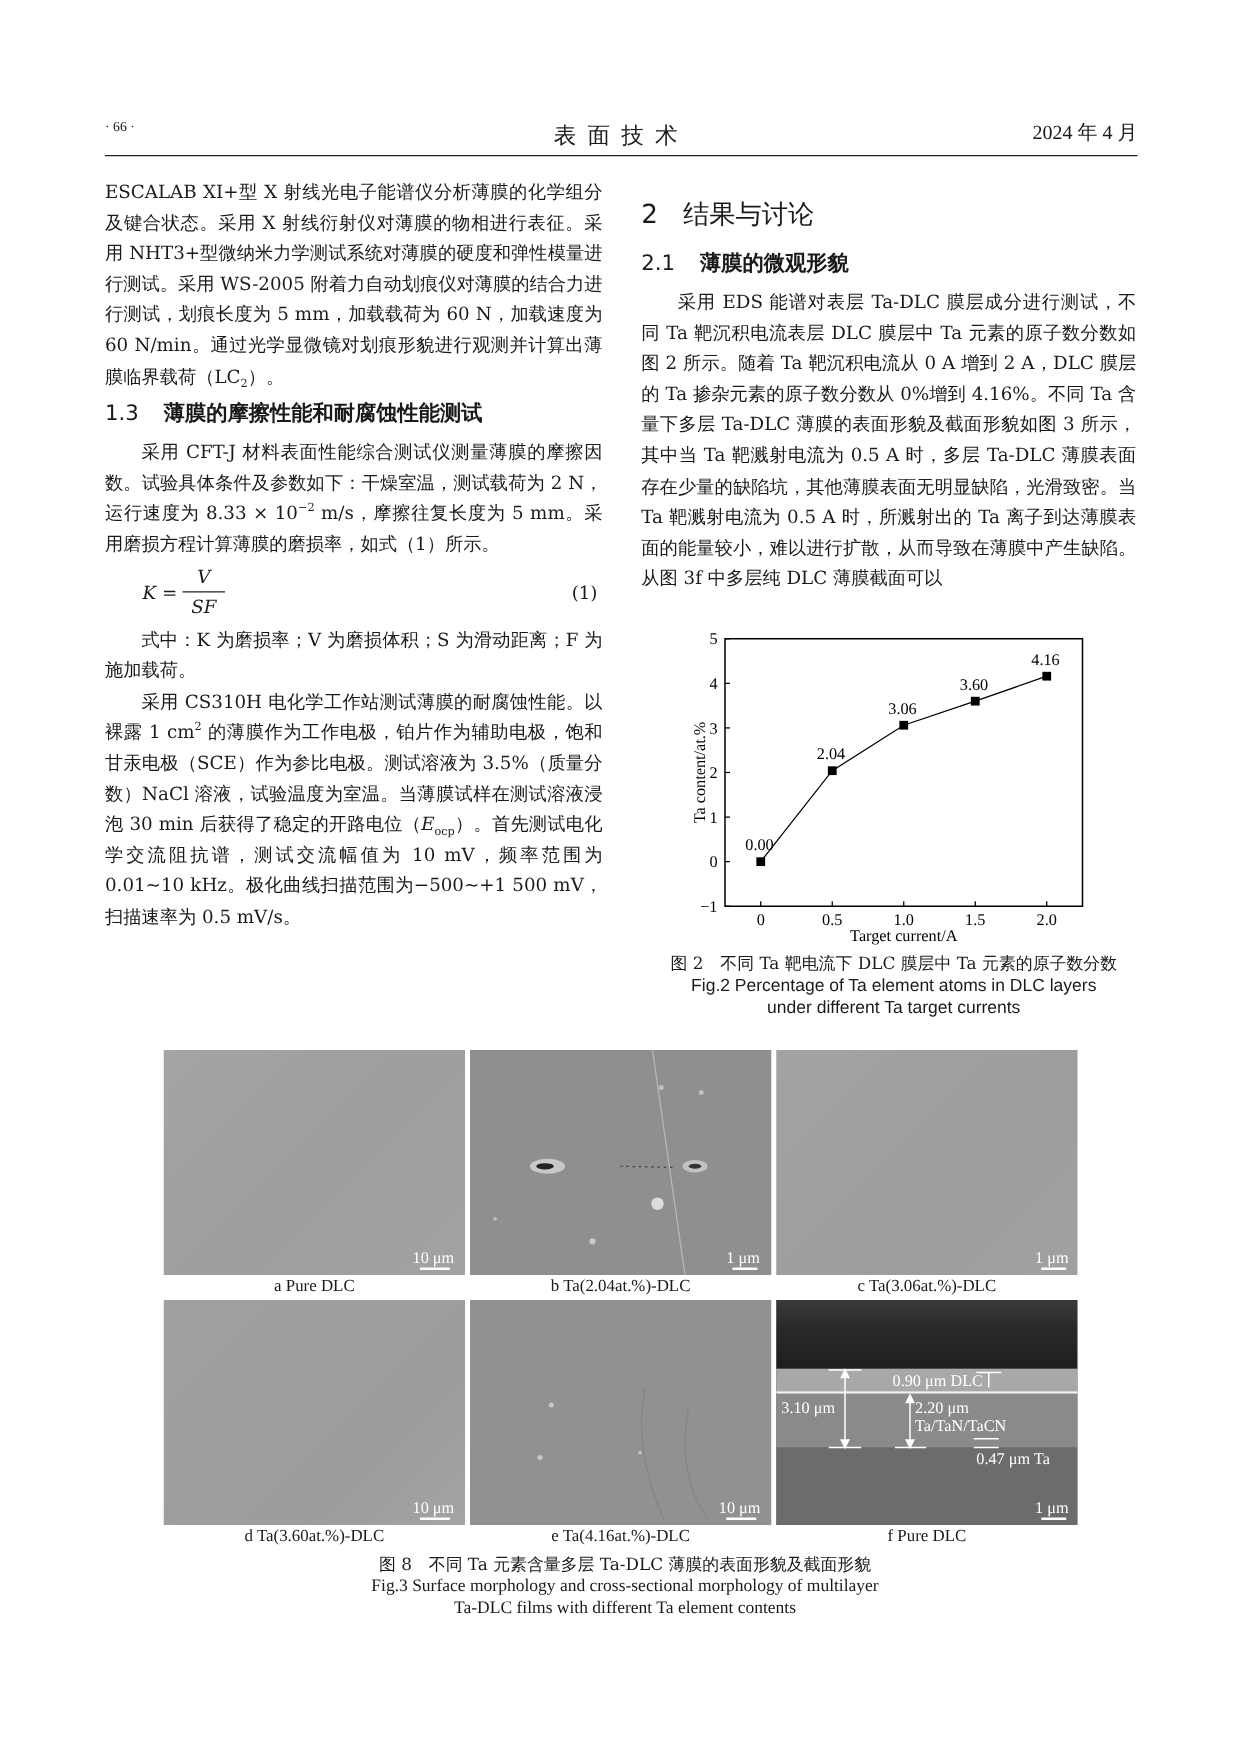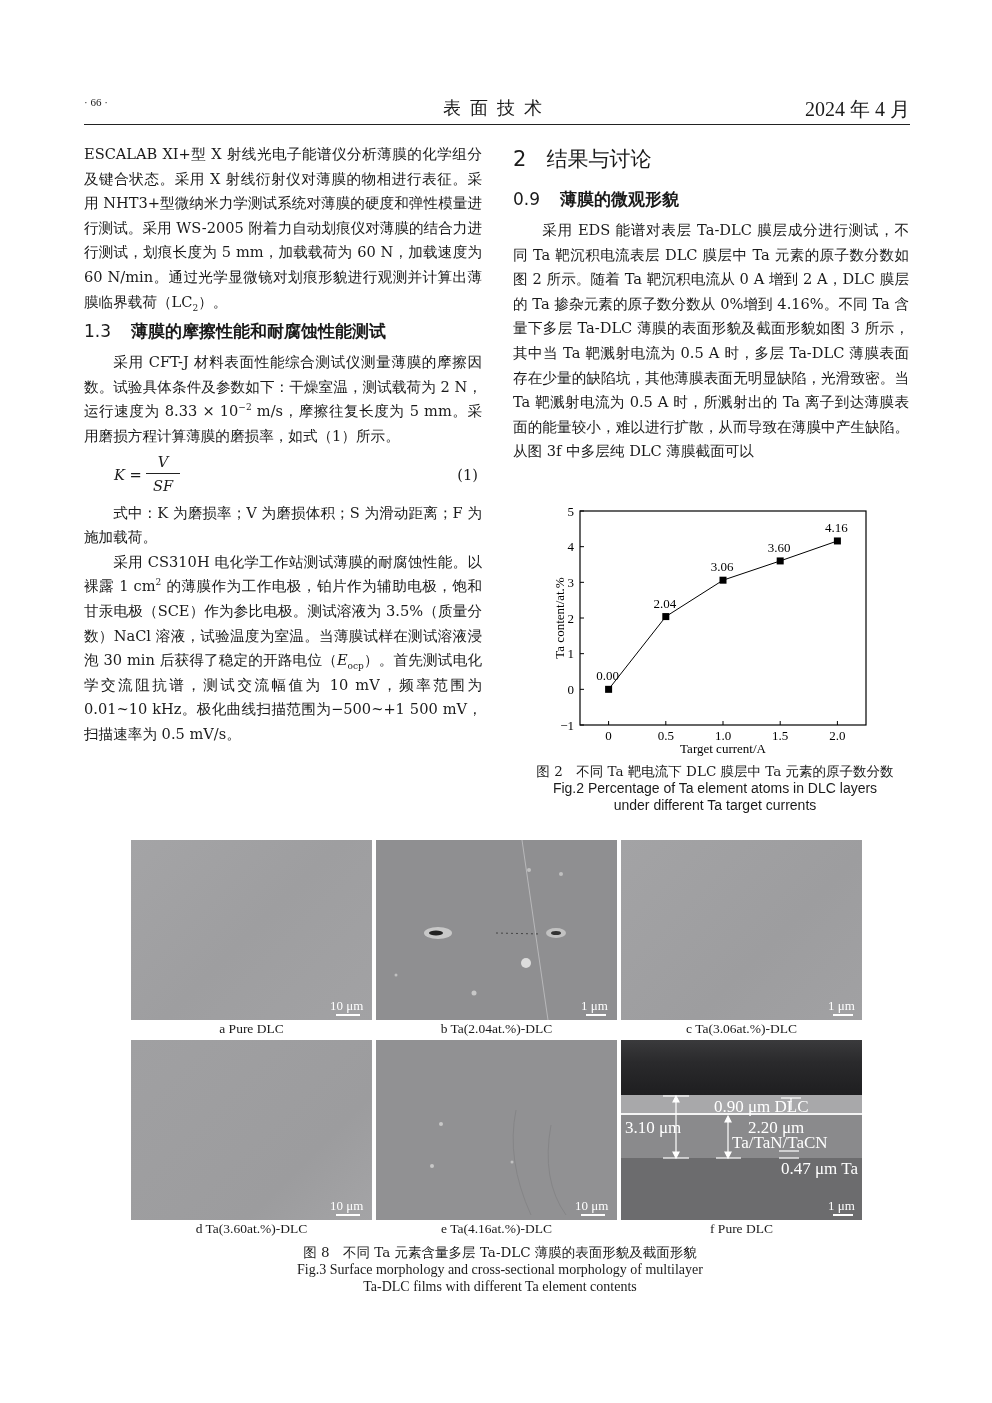--- a/index.html
+++ b/index.html
@@ -2,28 +2,28 @@
 <html><head>
 <meta charset="utf-8">
 <style>
   html, body { margin: 0; padding: 0; background: #ffffff; }
   body { width: 992px; height: 1403px; position: relative; overflow: hidden;
          font-family: "DejaVu Serif", "Liberation Serif", serif; color: #1a1a1a; }
   .abs { position: absolute; }
   .header { left: 84px; top: 96px; width: 826px; height: 22px; font-size: 13px; }
   .header .left { position: absolute; left: 0; top: 0; font-family: "Liberation Serif", serif; font-size: 11px; }
   .header .center { position: absolute; left: 0; right: 0; text-align: center; letter-spacing: 9px; font-size: 18px; }
-  .header .right { position: absolute; right: 0; top: 0; font-family: "Liberation Serif", serif; font-size: 20px; }
+  .header .right { position: absolute; right: 0; top: 0; font-family: "Liberation Serif", serif; font-size: 16px; }
   .header-rule { left: 84px; top: 124px; width: 826px; height: 1px; background: #222; }
 
   .col { position: absolute; font-size: 14.6px; line-height: 24.6px; text-align: justify; }
   .col p { margin: 0; }
   .col p.indent { text-indent: 2em; }
   .col-left { left: 84px; top: 142px; width: 398px; }
-  .col-right { left: 513px; top: 142px; width: 396px; }
+  .col-right { left: 513px; top: 154px; width: 396px; }
 
   .h1 { font-family: "DejaVu Sans", "Liberation Sans", sans-serif; font-size: 21px; line-height: 30px; margin: 2px 0 12px 0; }
   .h2 { font-family: "DejaVu Sans", "Liberation Sans", sans-serif; font-size: 17px; line-height: 26px; font-weight: bold; margin: 4px 0 6px 0; }
   .h2 .num, .h1 .num { font-weight: normal; margin-right: 20px; }
   .h2 .txt { font-weight: bold; }
 
   .formula { position: relative; height: 50px; margin: 2px 0 0 0; }
   .formula .lhs { position: absolute; left: 30px; top: 12px; font-style: italic; }
   .formula .frac { position: absolute; left: 62px; top: 0; text-align: center; font-style: italic; width: 34px; }
   .formula .frac .num { display: block; line-height: 22px; }
@@ -40,21 +40,21 @@
 
   
   .panel { position: absolute; overflow: hidden; }
   .panel-label { position: absolute; text-align: center; font-family: "Liberation Serif", serif; font-size: 13.5px; }
   .scalebar { position: absolute; font-family: "Liberation Serif", serif; font-size: 13px; color: #fff; text-align: left; }
   .scalebar .line { display: block; height: 2px; background: #fff; margin: 0 auto; }
 
   .fig3-caption { left: 230px; top: 1244px; width: 540px; text-align: center; font-size: 13.5px; line-height: 17px; }
   .fig3-caption .en { font-family: "Liberation Serif", serif; font-size: 14px; }
 
-  .cs-text { position: absolute; color: #fff; font-family: "Liberation Serif", serif; font-size: 17px; white-space: nowrap; }
+  .cs-text { position: absolute; color: #fff; font-family: "Liberation Serif", serif; font-size: 13px; white-space: nowrap; }
 </style>
 </head>
 <body>
 
 <div class="abs header">
   <span class="left">· 66 ·</span>
   <span class="center">表面技术</span>
   <span class="right">2024 年 4 月</span>
 </div>
 <div class="abs header-rule"></div>
@@ -76,21 +76,21 @@
   </div>
   <p class="indent">式中：K 为磨损率；V 为磨损体积；S 为滑动距离；F 为施加载荷。</p>
   <p class="indent"><span>采用 CS310H 电化学工作站测试薄膜的耐腐蚀性能。以裸露 1 cm</span><sup>2</sup><span> 的薄膜作为工作电极，铂片作为辅助电极，饱和甘汞电极（SCE）作为参比电极。测试溶液为 3.5%（质量分数）NaCl 溶液，试验温度为室温。当薄膜试样在测试溶液浸泡 30 min 后获得了稳定的开路电位（</span><i>E</i><sub>ocp</sub><span>）。首先测试电化学交流阻抗谱，测试交流幅值为 10 mV，频率范围为 0.01~10 kHz。极化曲线扫描范围为−500~+1 500 mV，扫描速率为 0.5 mV/s。</span></p>
 </div>
 
 <div class="col col-right">
   <div class="h1">
     <span class="num">2</span><span>结果与讨论</span>
   </div>
   <div class="h2">
-    <span class="num">0.9</span><span class="txt">薄膜的微观形貌</span>
+    <span class="num">2.1</span><span class="txt">薄膜的微观形貌</span>
   </div>
   <p class="indent">采用 EDS 能谱对表层 Ta-DLC 膜层成分进行测试，不同 Ta 靶沉积电流表层 DLC 膜层中 Ta 元素的原子数分数如图 2 所示。随着 Ta 靶沉积电流从 0 A 增到 2 A，DLC 膜层的 Ta 掺杂元素的原子数分数从 0%增到 4.16%。不同 Ta 含量下多层 Ta-DLC 薄膜的表面形貌及截面形貌如图 3 所示，其中当 Ta 靶溅射电流为 0.5 A 时，多层 Ta-DLC 薄膜表面存在少量的缺陷坑，其他薄膜表面无明显缺陷，光滑致密。当 Ta 靶溅射电流为 0.5 A 时，所溅射出的 Ta 离子到达薄膜表面的能量较小，难以进行扩散，从而导致在薄膜中产生缺陷。从图 3f 中多层纯 DLC 薄膜截面可以</p>
 </div>
 
 <svg class="abs chart" viewBox="0 0 340 260" width="340" height="260" xmlns="http://www.w3.org/2000/svg">
   <g id="chart-root" font-family="Liberation Serif, serif" fill="#000">
       <rect x="40" y="11" width="286" height="214" fill="none" stroke="#000" stroke-width="1.2"></rect>
       <line x1="40" y1="225" x2="44" y2="225" stroke="#000"></line>
       <text x="34" y="229.5" text-anchor="end" font-size="13">−1</text>
       <line x1="40" y1="189.33333333333334" x2="44" y2="189.33333333333334" stroke="#000"></line>
@@ -210,21 +210,21 @@
         <polygon points="104,112 107,118 110,112"></polygon>
       <line x1="95" y1="118" x2="120" y2="118"></line>
       <line x1="160" y1="58" x2="180" y2="58"></line>
       <line x1="170" y1="58" x2="170" y2="70"></line>
       <line x1="158" y1="111" x2="178" y2="111"></line>
       <line x1="158" y1="118" x2="178" y2="118"></line>
     </g>
   </svg>
   <span class="cs-text" style="left:93px; top:57px;">0.90 μm DLC</span>
   <span class="cs-text" style="left:4px; top:78px;">3.10 μm</span>
-  <span class="cs-text" style="left:127px; top:78px;">2.20 μm</span>
+  <span class="cs-text" style="left:111px; top:78px;">2.20 μm</span>
   <span class="cs-text" style="left:111px; top:93px;">Ta/TaN/TaCN</span>
   <span class="cs-text" style="left:160px; top:119px;">0.47 μm Ta</span>
   <div class="scalebar" style="right:4px; bottom:4px; width:30px;">
     <span>1 μm</span><span class="line" style="width:20px;"></span>
   </div>
 </div>
 <div class="panel-label" style="left:621px; top:1221px; width:241px;">f  Pure DLC</div>
 
 <div class="abs fig3-caption">
   <div>图 8　不同 Ta 元素含量多层 Ta-DLC 薄膜的表面形貌及截面形貌</div>

